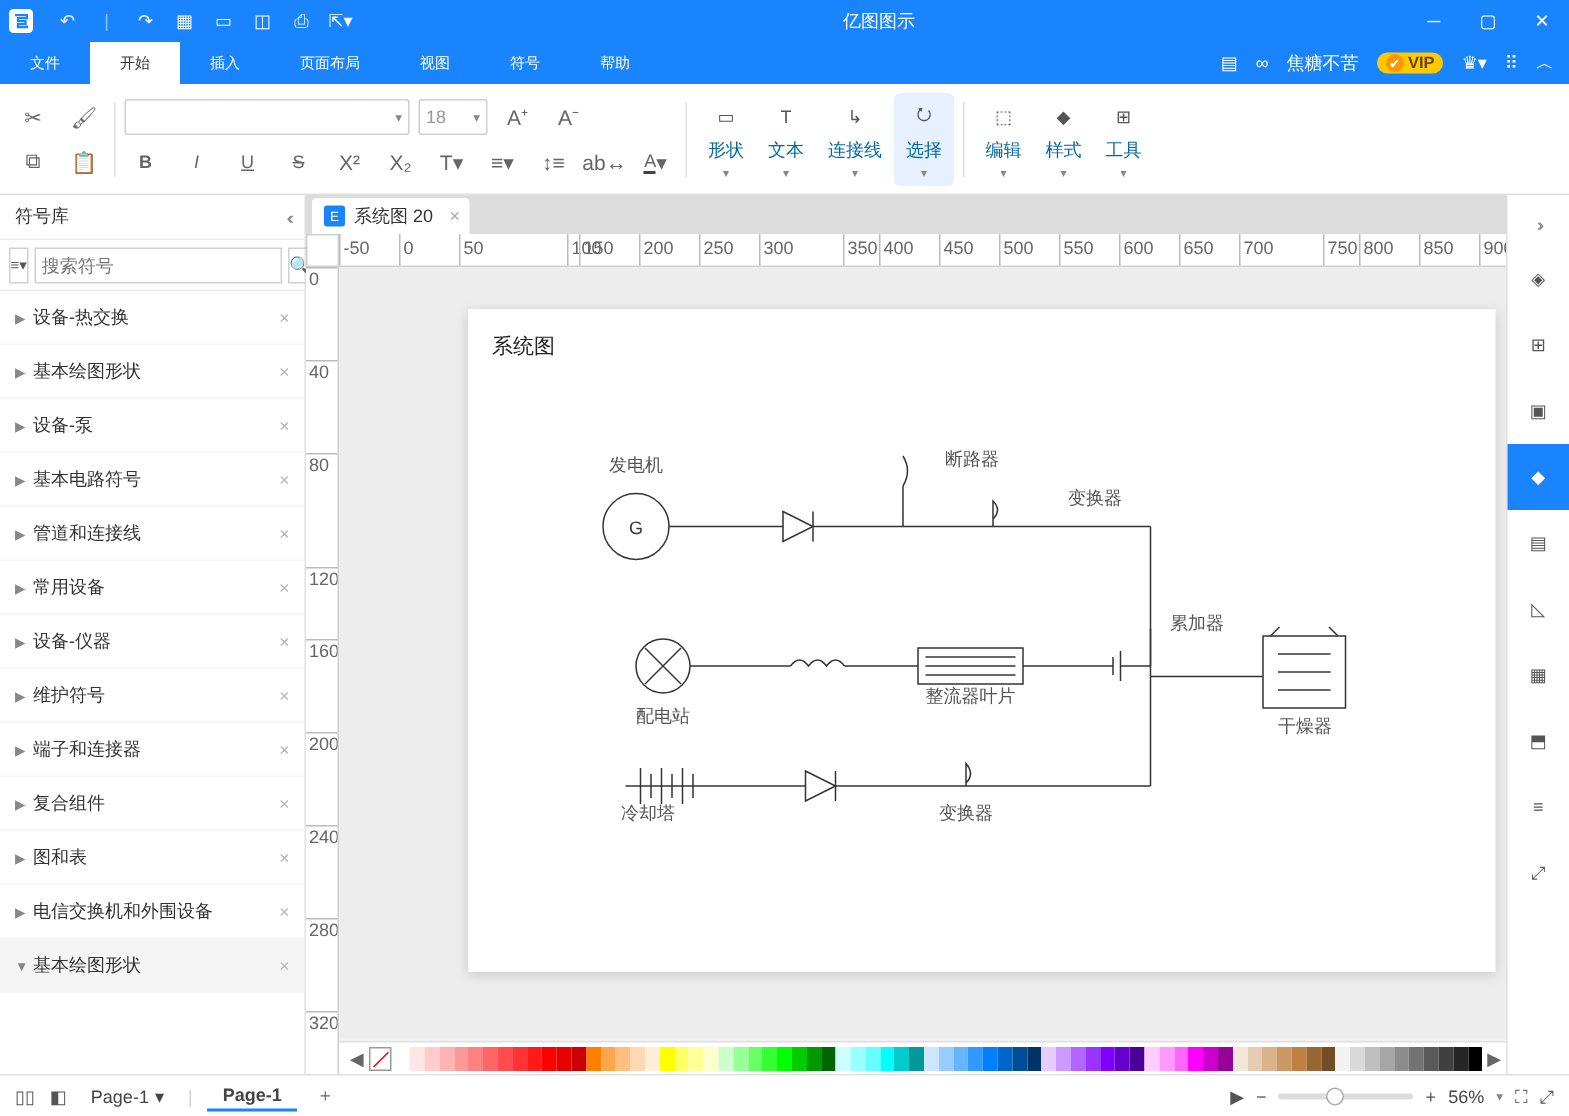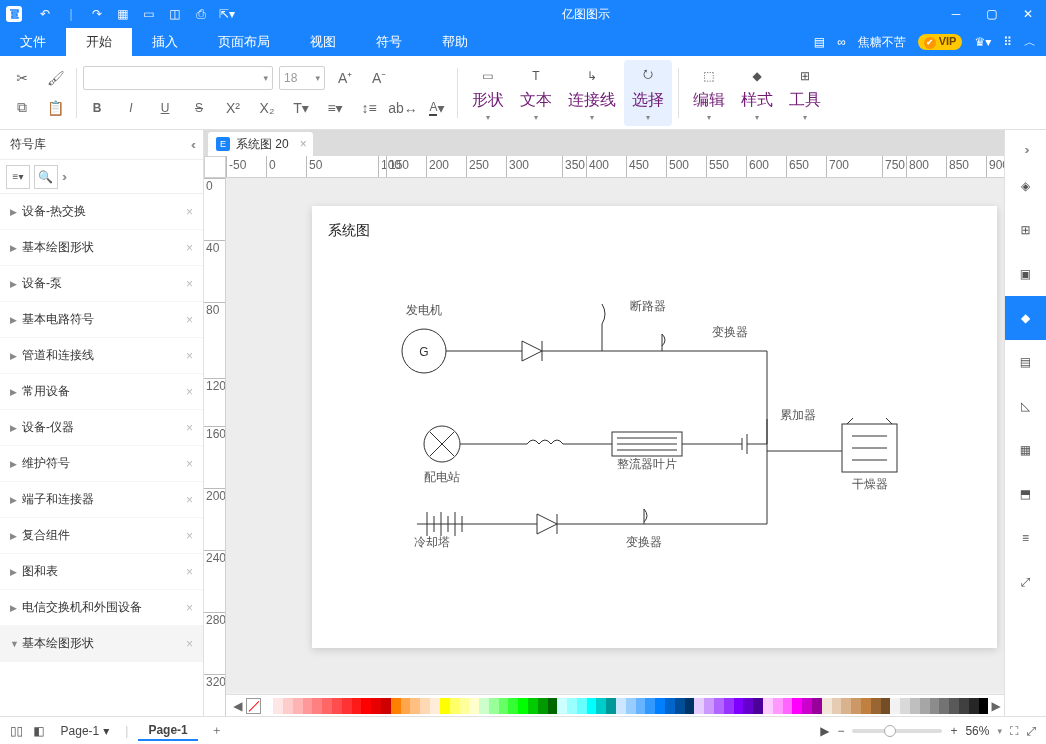--- a/index.html
+++ b/index.html
@@ -9,21 +9,21 @@
 .titlebar { height:28px; background:#1a84ff; display:flex; align-items:center; color:#fff; }
 .titlebar .logo { width:28px; height:28px; display:flex; align-items:center; justify-content:center; }
 .titlebar .qat { display:flex; gap:12px; padding-left:10px; }
 .titlebar .qat-icon { width:14px; height:14px; color:#fff; opacity:.95; cursor:pointer; display:flex; align-items:center; justify-content:center; }
 .titlebar .title { flex:1; text-align:center; font-size:12px; }
 .titlebar .winbtns { display:flex; }
 .titlebar .winbtn { width:36px; height:28px; display:flex; align-items:center; justify-content:center; cursor:pointer; }
 
 
 .menubar { height:28px; background:#1a84ff; display:flex; align-items:stretch; color:#fff; }
-.menuitem { padding:0 20px; display:flex; align-items:center; font-size:13px; cursor:pointer; }
+.menuitem { padding:0 20px; display:flex; align-items:center; font-size:10px; cursor:pointer; }
 .menuitem.active { background:#fff; color:#333; }
 .menubar .spacer { flex:1; }
 .menubar .right { display:flex; align-items:center; gap:12px; padding-right:10px; }
 .menubar .vip { background:#ffc800; color:#6b4400; border-radius:8px; padding:1px 6px; font-size:11px; font-weight:bold; position:relative; }
 .menubar .vip::before { content:"✔"; color:#fff; background:#ff9800; border-radius:50%; width:12px; height:12px; display:inline-flex; align-items:center; justify-content:center; font-size:8px; margin-right:3px; }
 .menubar .ricon { cursor:pointer; }
 
 
 .ribbon { height:74px; background:#fff; border-bottom:1px solid #e0e0e0; display:flex; align-items:center; padding:0 8px; }
 .rbtn { display:flex; flex-direction:column; align-items:center; justify-content:center; padding:4px 6px; cursor:pointer; color:#555; border-radius:3px; }
@@ -31,21 +31,21 @@
 .rbtn.small .ic { width:16px; height:16px; font-size:14px; }
 .rsep { width:1px; height:50px; background:#e0e0e0; margin:0 6px; }
 .rgroup { display:flex; flex-direction:column; height:60px; justify-content:space-around; }
 .rrow { display:flex; gap:6px; align-items:center; }
 .combo { height:24px; border:1px solid #d0d0d0; background:#fff; display:flex; align-items:center; padding:0 4px; color:#999; border-radius:2px; }
 .combo.font { width:190px; }
 .combo.size { width:46px; }
 .combo .cdd { margin-left:auto; font-size:9px; color:#888; }
 .ribbon .labeled { display:flex; flex-direction:column; align-items:center; gap:2px; padding:4px 8px; cursor:pointer; }
 .ribbon .labeled .ic { width:24px; height:24px; display:flex; align-items:center; justify-content:center; color:#555; }
-.ribbon .labeled .lbl { font-size:16px; color:#701a75; }
+.ribbon .labeled .lbl { font-size:12px; color:#0369a1; }
 .ribbon .labeled .cdd { font-size:8px; color:#888; }
 .ribbon .labeled.sel { background:#e6f0ff; border-radius:4px; }
 
 
 .body { display:flex; height:calc(744px - 28px - 28px - 74px - 28px); }
 .leftpanel { width:204px; border-right:1px solid #e0e0e0; background:#fff; display:flex; flex-direction:column; }
 .lp-head { height:30px; display:flex; align-items:center; padding:0 10px; border-bottom:1px solid #eee; font-size:13px; color:#333; }
 .lp-head .collapse { margin-left:auto; color:#888; cursor:pointer; letter-spacing:-3px; }
 .lp-search { height:34px; display:flex; align-items:center; padding:4px 6px; gap:4px; border-bottom:1px solid #eee; }
 .lp-search .libbtn { width:24px; height:24px; border:1px solid #d0d0d0; display:flex; align-items:center; justify-content:center; cursor:pointer; color:#555; font-size:10px; }
@@ -266,20 +266,21 @@
 
 <div class="body">
 
   <div class="leftpanel">
     <div class="lp-head">
       <span>符号库</span>
       <span class="collapse">‹‹</span>
     </div>
     <div class="lp-search">
       <div class="libbtn">≡▾</div>
+      <input type="text" placeholder="搜索符号" style="">
       <div class="sicon">🔍</div>
       <div class="expand">››</div>
     </div>
     <div class="lp-list" id="liblist">
         <div class="lp-item">
           <span class="arr">▶</span>
           <span>设备-热交换</span>
           <span class="x">×</span>
         </div>
         <div class="lp-item">

